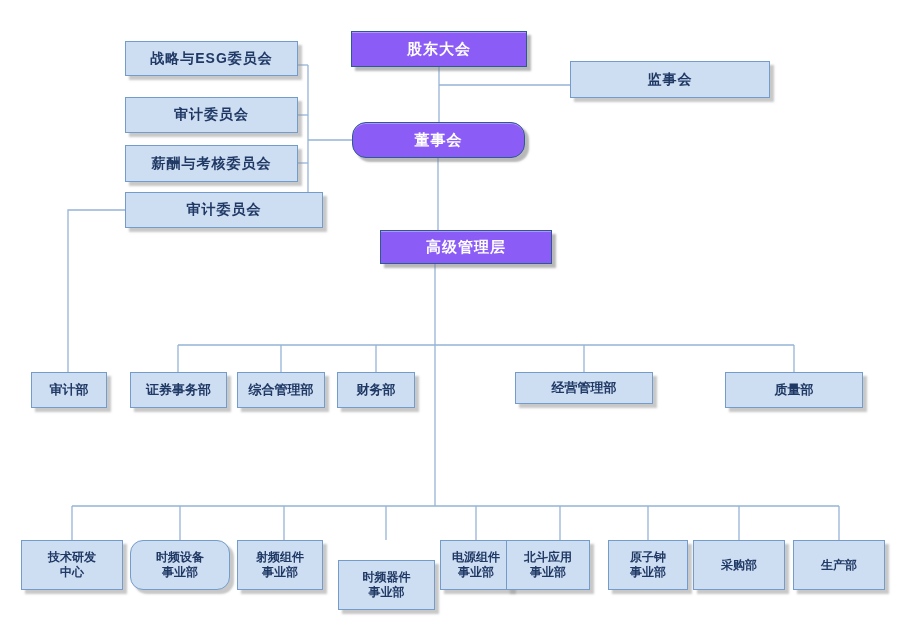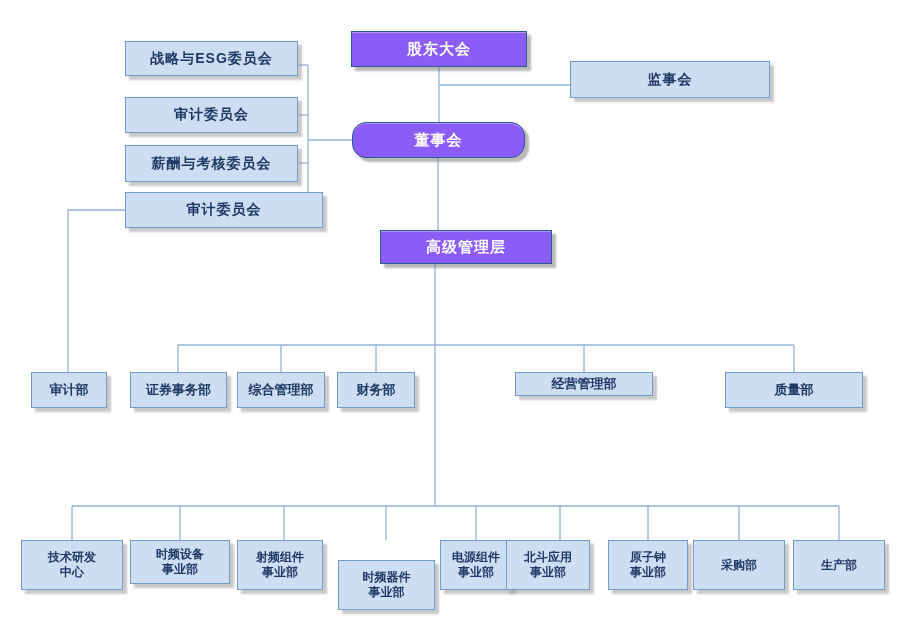--- a/index.html
+++ b/index.html
@@ -84,28 +84,28 @@
   <div class="node dark" style="left:346px;top:230px;width:172px;height:34px;margin-left:34px;">高级管理层</div>
 
   <div class="node light sm" style="left:31px;top:372px;width:76px;height:36px;">审计部</div>
 
   <div class="node light sm" style="left:130px;top:372px;width:97px;height:36px;">证券事务部</div>
 
   <div class="node light sm" style="left:237px;top:372px;width:88px;height:36px;">综合管理部</div>
 
   <div class="node light sm" style="left:337px;top:372px;width:78px;height:36px;">财务部</div>
 
-  <div class="node light sm" style="left:515px;top:372px;width:138px;height:24px;">经营管理部</div>
+  <div class="node light sm" style="left:515px;top:372px;width:138px;height:32px;">经营管理部</div>
 
   <div class="node light xs" style="left:21px;top:540px;width:102px;height:50px;">技术研发
 中心</div>
 
   <div class="node light sm" style="left:725px;top:372px;width:138px;height:36px;">质量部</div>
 
-  <div class="node light xs" style="left:130px;top:540px;width:100px;height:44px;">时频设备
+  <div class="node light xs" style="left:130px;top:540px;width:100px;height:50px;border-radius:13px;">时频设备
 事业部</div>
 
   <div class="node light xs" style="left:237px;top:540px;width:86px;height:50px;font-family:Liberation Serif, serif;">射频组件
 事业部</div>
 
   <div class="node light xs" style="left:338px;top:560px;width:97px;height:50px;">时频器件
 事业部</div>
 
   <div class="node light xs" style="left:440px;top:540px;width:72px;height:50px;">电源组件
 事业部</div>

